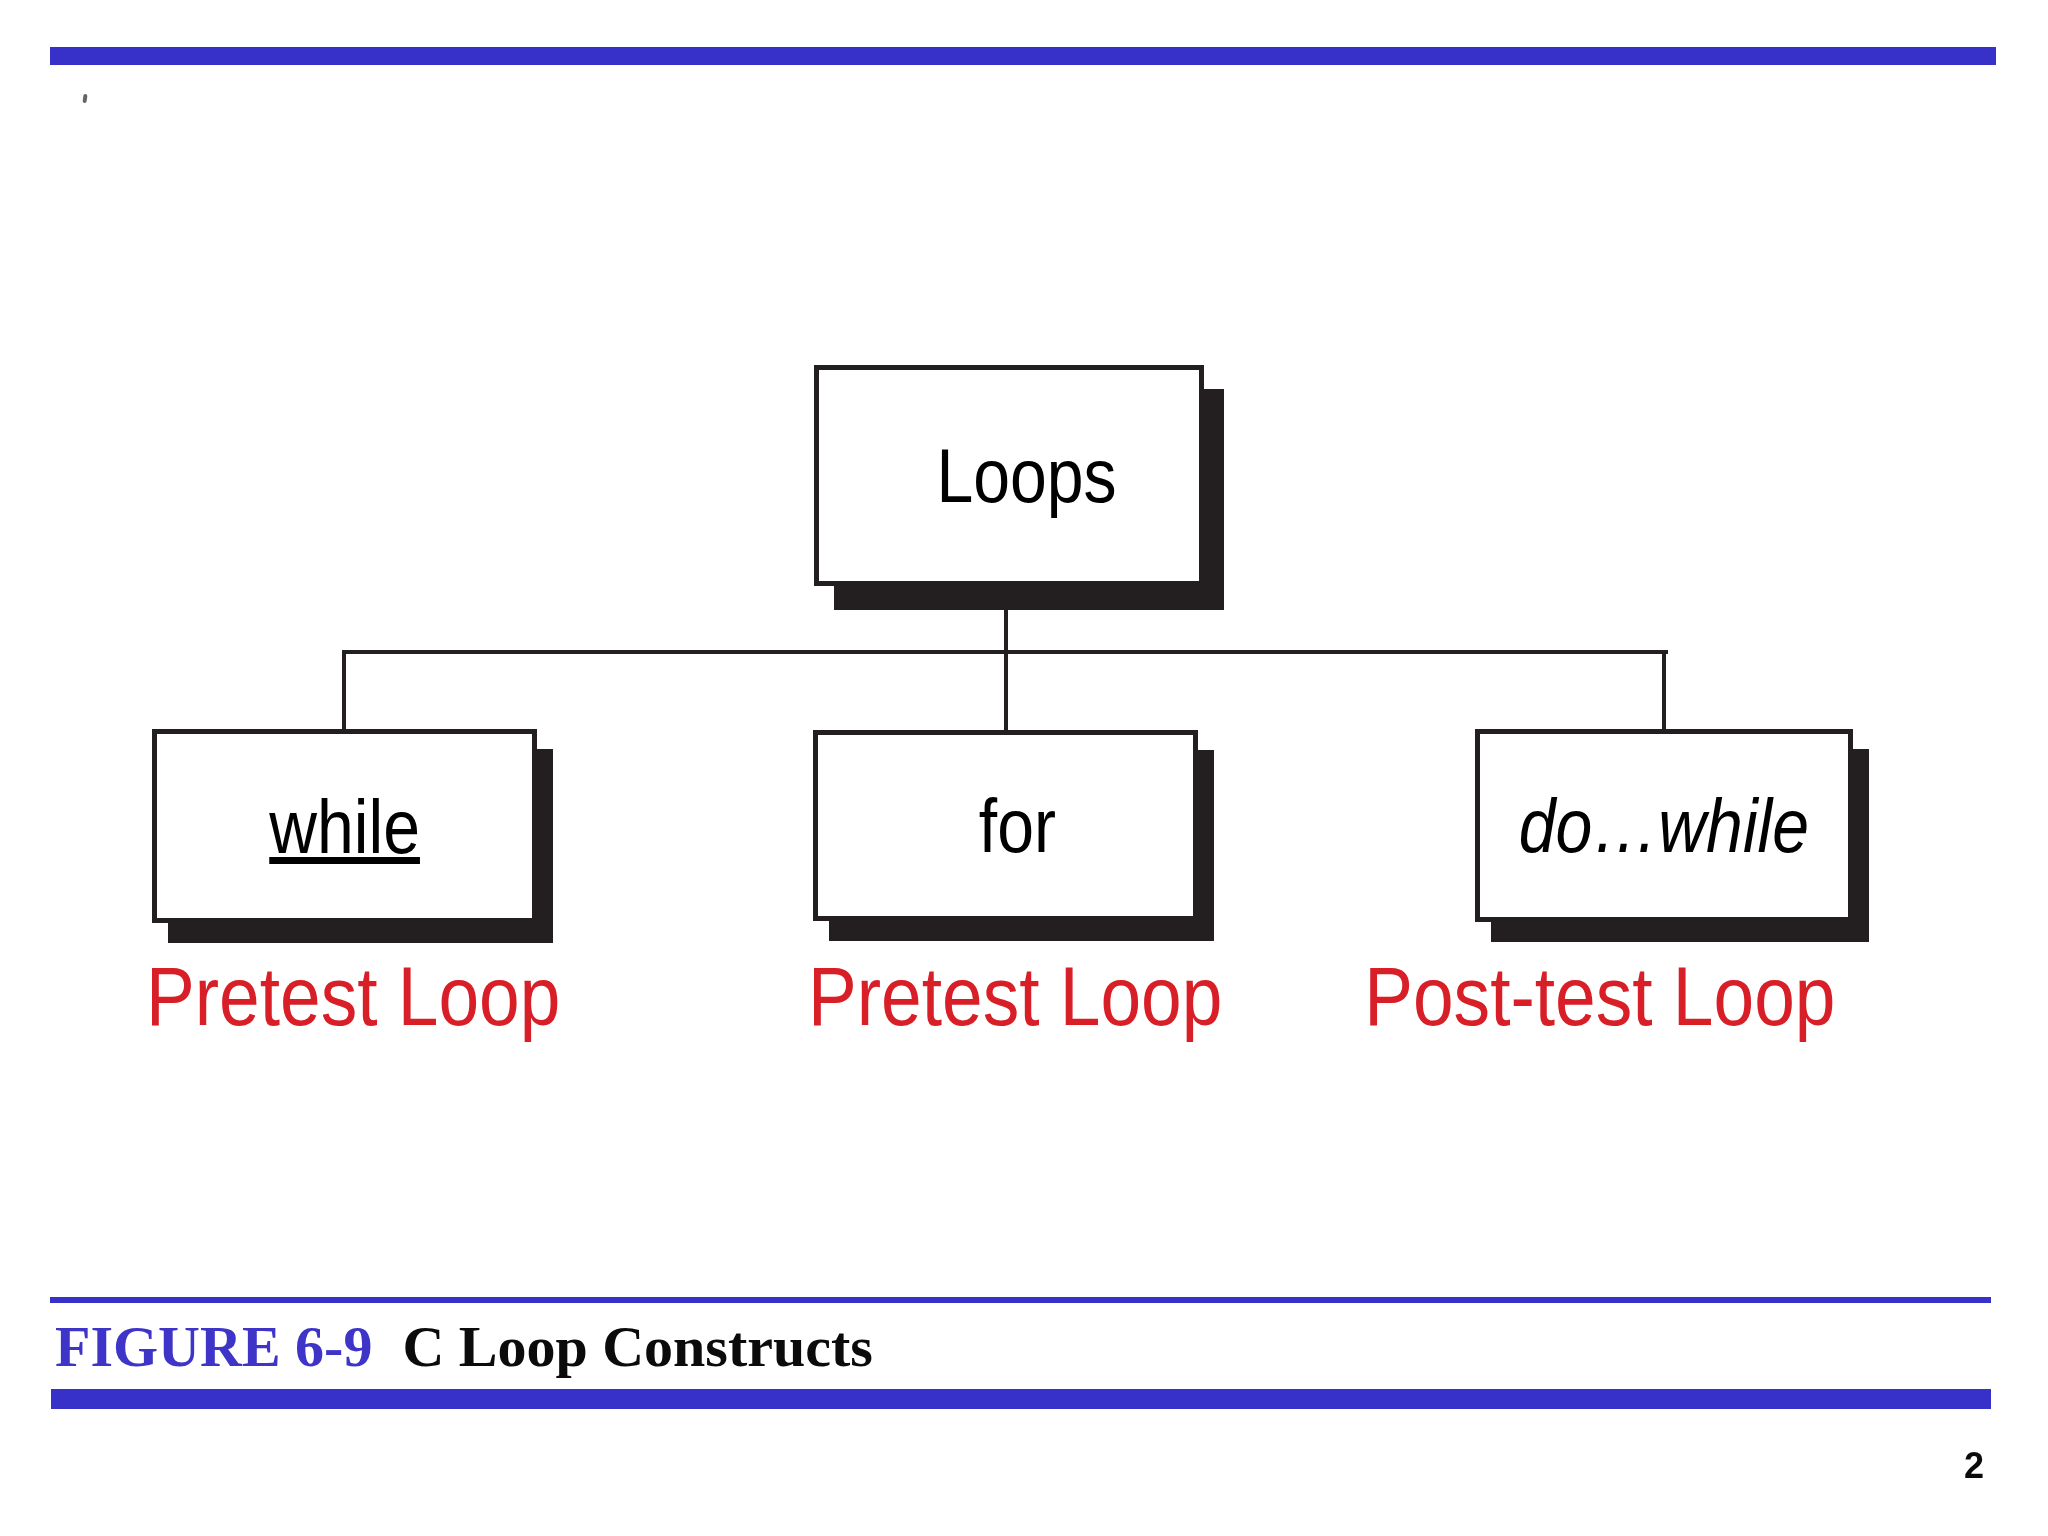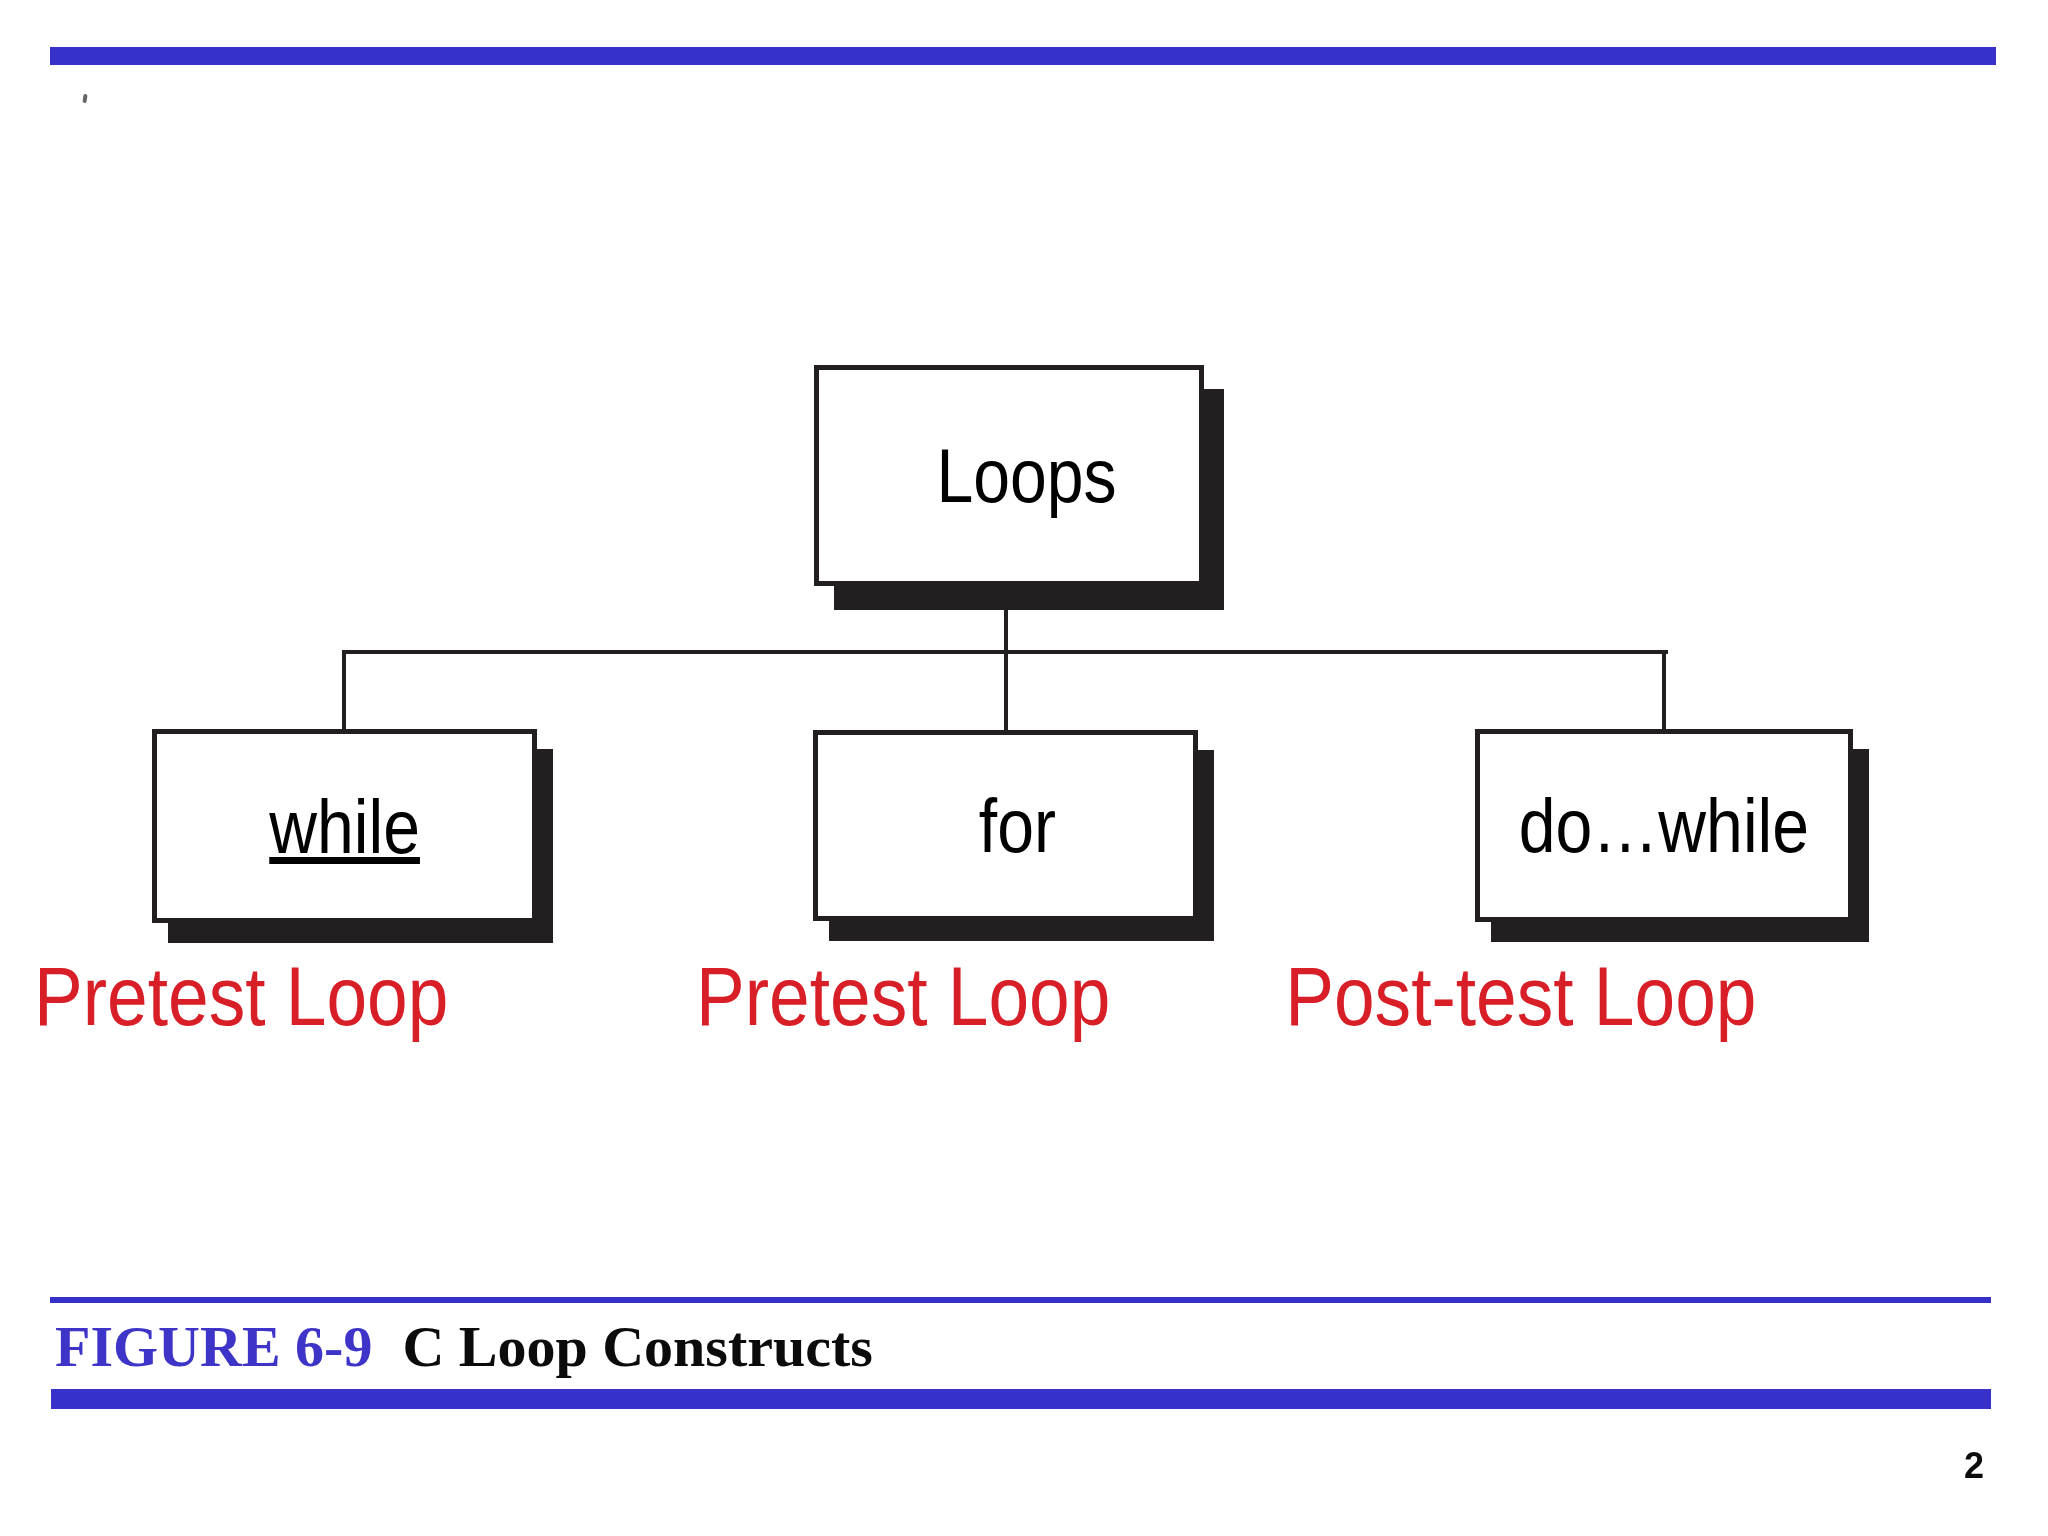--- a/index.html
+++ b/index.html
@@ -47,25 +47,25 @@
     box-sizing:border-box;
     background:#ffffff;
     border:5px solid var(--ink-black);
     display:flex;align-items:center;justify-content:center;
     font-size:76px;color:#000000;
   }
   .node .squeeze{display:inline-block;transform:scaleX(.87);transform-origin:center;white-space:nowrap;}
   .node-root{left:814px;top:365px;width:390px;height:221px;box-shadow:20px 24px 0 var(--ink-black);padding-left:36px;}
   .node-while{left:152px;top:729px;width:385px;height:194px;box-shadow:16px 20px 0 var(--ink-black);text-decoration:underline;}
   .node-for{left:813px;top:730px;width:385px;height:191px;box-shadow:16px 20px 0 var(--ink-black);padding-left:24px;}
-  .node-dowhile{left:1475px;top:729px;width:378px;height:193px;box-shadow:16px 20px 0 var(--ink-black);}
+  .node-dowhile{left:1475px;top:729px;width:378px;height:193px;box-shadow:16px 20px 0 var(--ink-black);font-style:italic;}
   
   .sublabel{
     position:absolute;top:948px;width:700px;
-    text-align:left;
+    text-align:center;
     font-size:84px;line-height:1.15;
     color:var(--label-red);
     white-space:nowrap;
   }
   .sublabel .squeeze{display:inline-block;transform:scaleX(.87);transform-origin:center;}
   .sublabel-while{left:3px;}
   .sublabel-for{left:665px;}
   .sublabel-dowhile{left:1250px;}
   
   .caption{

